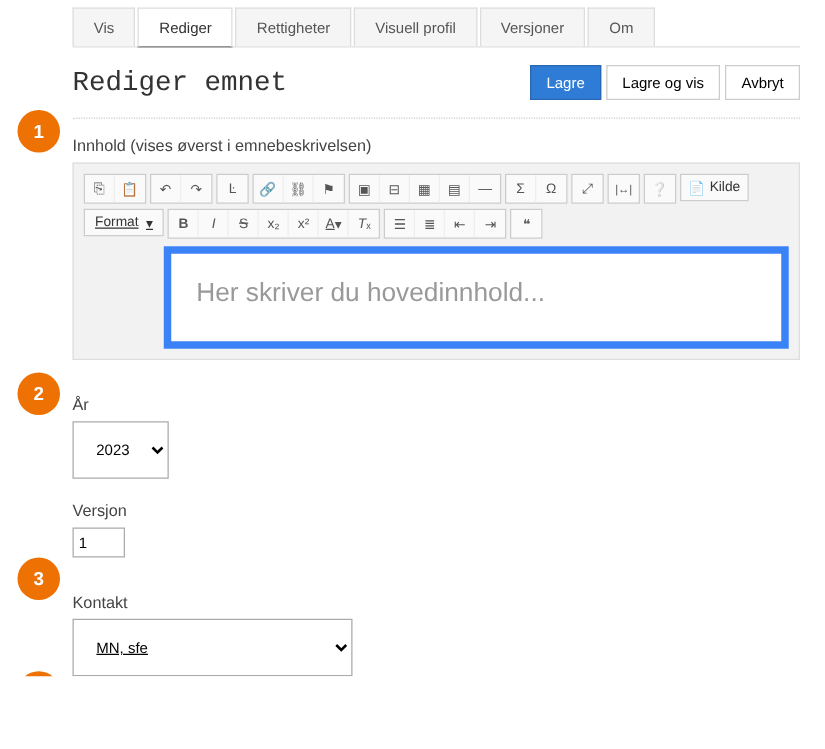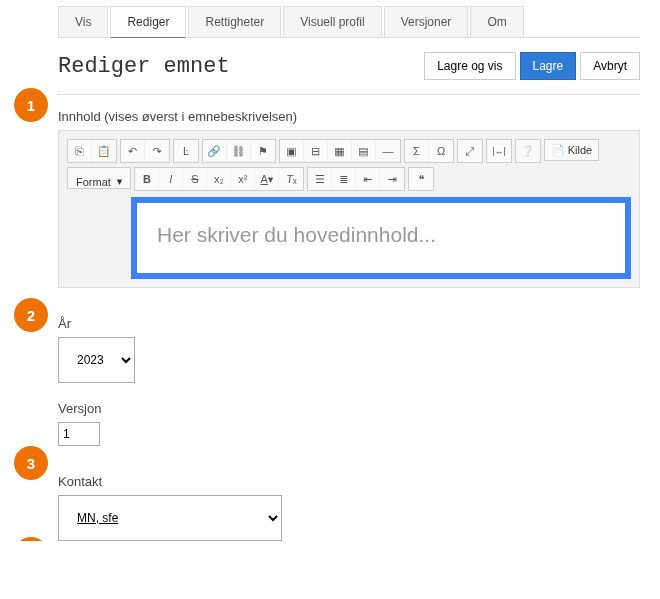--- a/index.html
+++ b/index.html
@@ -99,23 +99,24 @@
     font-family: Arial, sans-serif;
   }
   .tb-btn:last-child { border-right: none; }
   .format-btn {
     height: 22px;
     border: 1px solid #ccc;
     background: #fafafa;
     padding: 0 8px;
     font-size: 11px;
     display: flex;
-    align-items: flex-end;
+    align-items: center;
     gap: 6px;
     cursor: pointer;
+    text-decoration: underline;
   }
   .source-btn {
     height: 22px;
     border: 1px solid #ccc;
     background: #fafafa;
     padding: 0 6px;
     font-size: 11px;
     display: flex;
     align-items: center;
     gap: 3px;
@@ -184,22 +185,22 @@
     <div class="tab active">Rediger</div>
     <div class="tab">Rettigheter</div>
     <div class="tab">Visuell profil</div>
     <div class="tab">Versjoner</div>
     <div class="tab">Om</div>
   </div>
 
   <div class="title-row">
     <div class="page-title">Rediger emnet</div>
     <div class="actions">
+      <button class="btn primary">Lagre</button>
       <button class="btn">Lagre og vis</button>
-      <button class="btn primary">Lagre</button>
       <button class="btn">Avbryt</button>
     </div>
   </div>
 
   <div class="divider"></div>
 
   <span class="field-label">Innhold (vises øverst i emnebeskrivelsen)</span>
 
   <div class="editor-box">
     <div class="toolbar-row">

